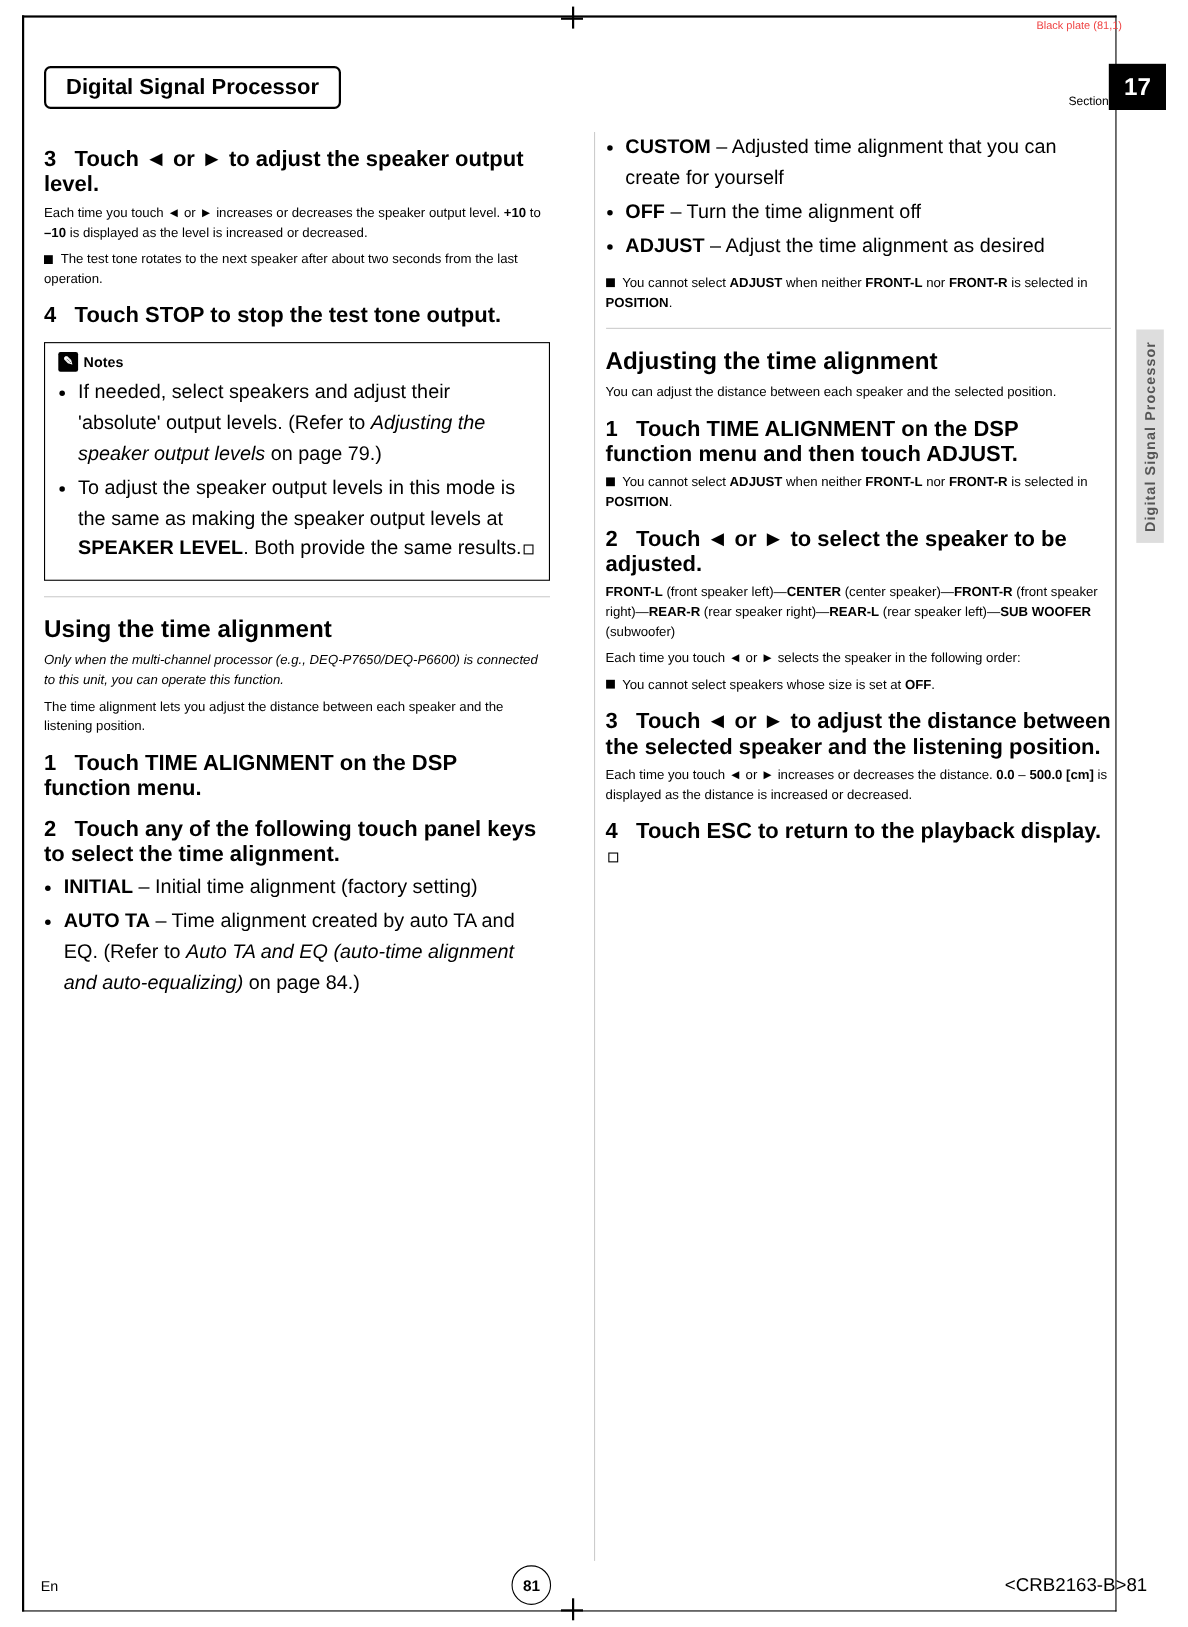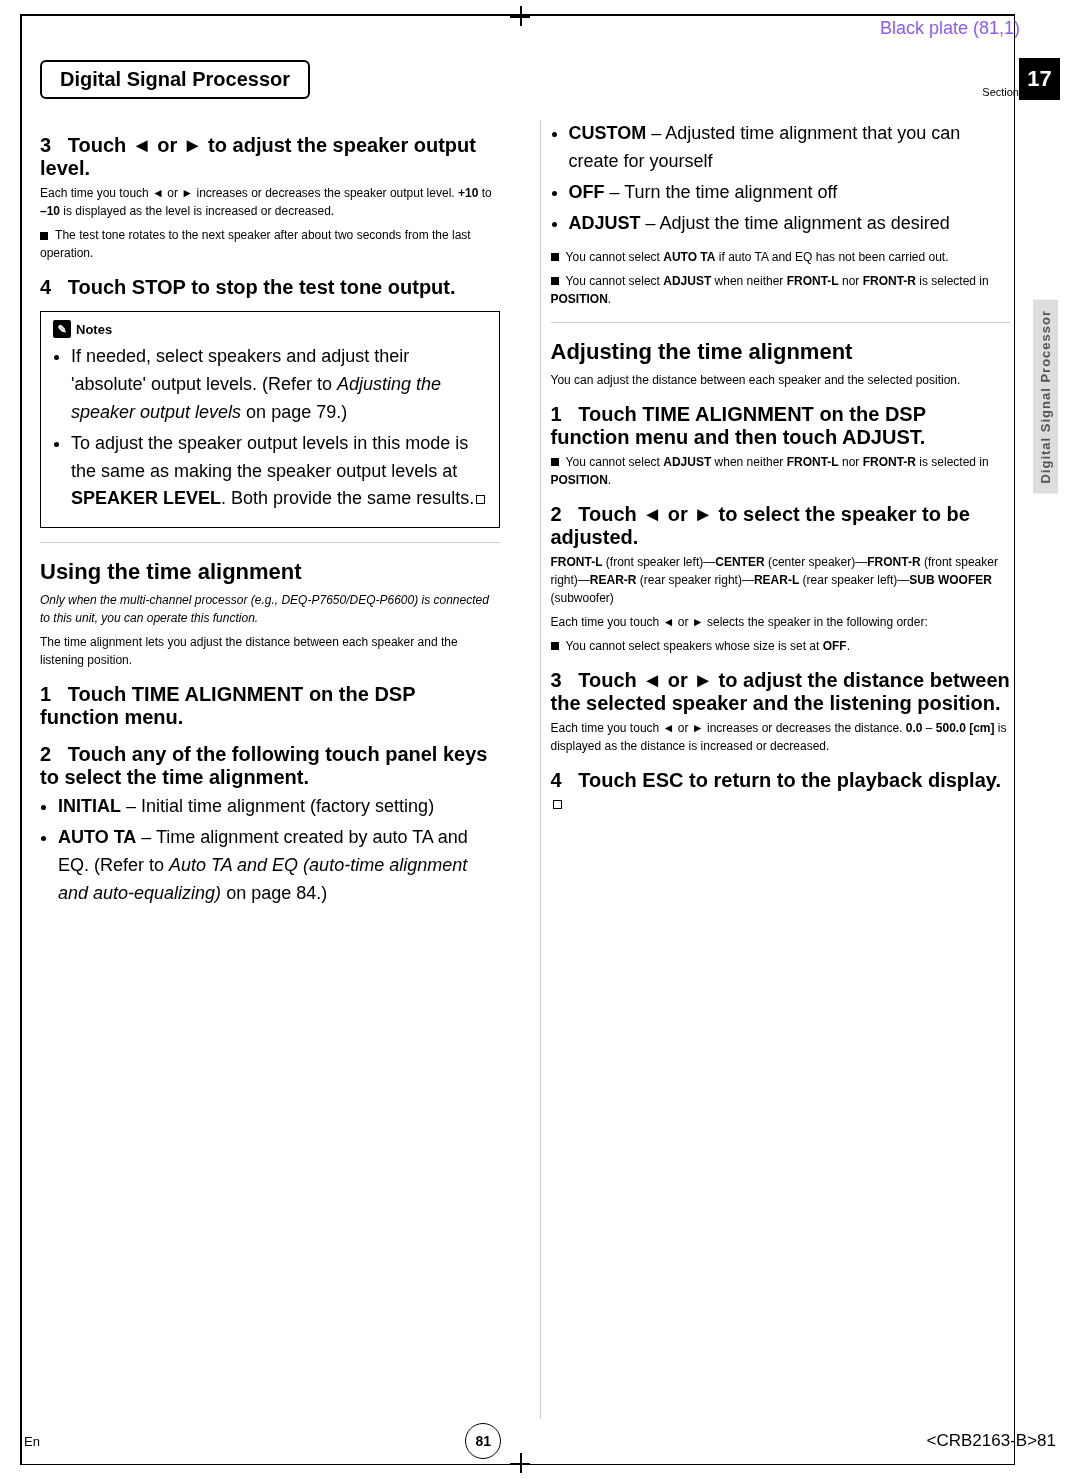--- a/index.html
+++ b/index.html
@@ -19,22 +19,22 @@
       height: 1479px;
       position: relative;
       padding: 0;
     }
 
     
     .top-header {
       position: absolute;
       top: 18px;
       right: 60px;
-      font-size: 18px;
-      color: #8b5cf6;
+      font-size: 10px;
+      color: #ef4444;
       padding-left: 32px;
     }
 
     
     .section-box {
       position: absolute;
       top: 58px;
       right: 20px;
       display: flex;
       flex-direction: row;
@@ -43,21 +43,21 @@
     .section-label {
       font-size: 11px;
       color: #000;
       margin-bottom: 2px;
     }
     .section-number {
       background: #000;
       color: #fff;
       font-size: 22px;
       font-weight: bold;
-      width: 41px;
+      width: 52px;
       height: 42px;
       display: flex;
       align-items: center;
       justify-content: center;
     }
 
     
     .title-box {
       position: absolute;
       top: 60px;
@@ -209,21 +209,21 @@
 
     
     .footer {
       position: absolute;
       bottom: 20px;
       left: 0;
       right: 0;
       display: flex;
       justify-content: space-between;
       align-items: center;
-      padding: 0 24px;
+      padding: 0 37px;
     }
 
     .footer-en {
       font-size: 13px;
     }
 
     .footer-page {
       display: flex;
       align-items: center;
       gap: 4px;
@@ -388,24 +388,20 @@
         <li>
           <strong>OFF</strong> – Turn the time alignment off
         </li>
         <li>
           <strong>ADJUST</strong> – Adjust the time alignment as desired
         </li>
       </ul>
 
       <p>
         <span class="square-bullet"></span>
-        You cannot select <strong>AUTO TA</strong> if auto TA and EQ has not been carried out.
-      </p>
-      <p>
-        <span class="square-bullet"></span>
         You cannot select <strong>ADJUST</strong> when neither <strong>FRONT-L</strong> nor <strong>FRONT-R</strong> is selected in <strong>POSITION</strong>.
       </p>
 
       <hr class="hdivider">
 
       <div class="section-heading">Adjusting the time alignment</div>
 
       <p>You can adjust the distance between each speaker and the selected position.</p>
 
 

